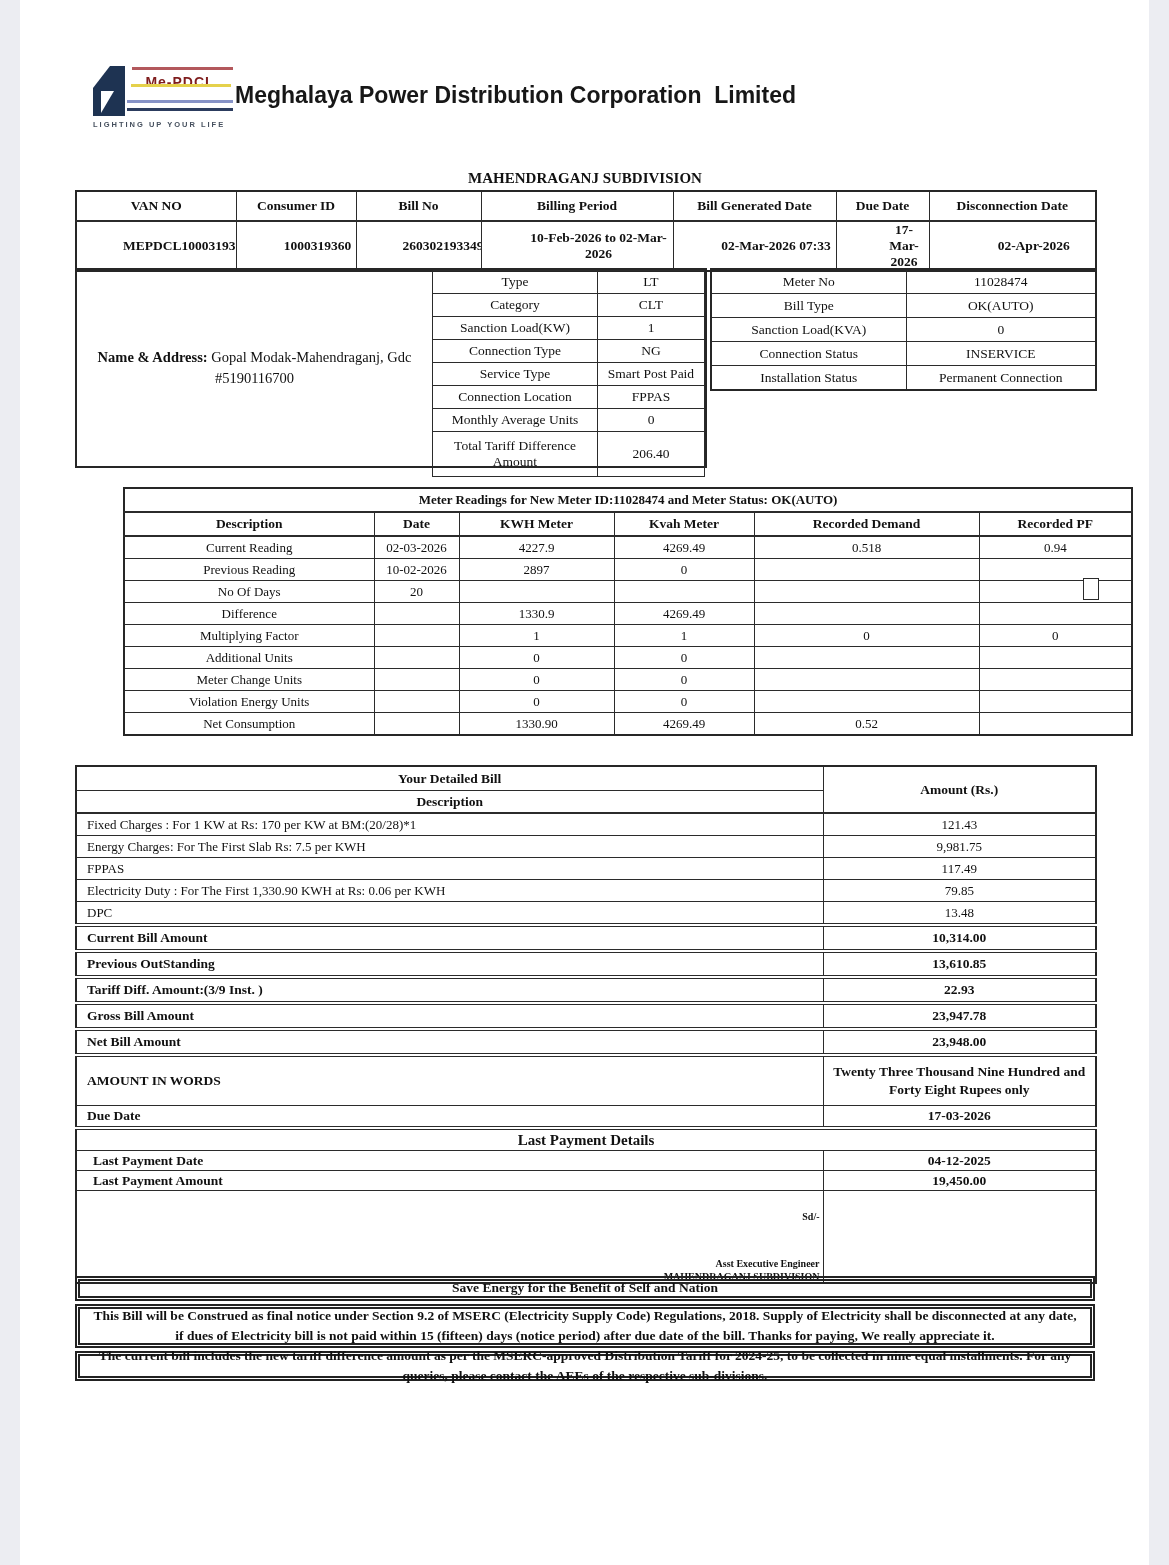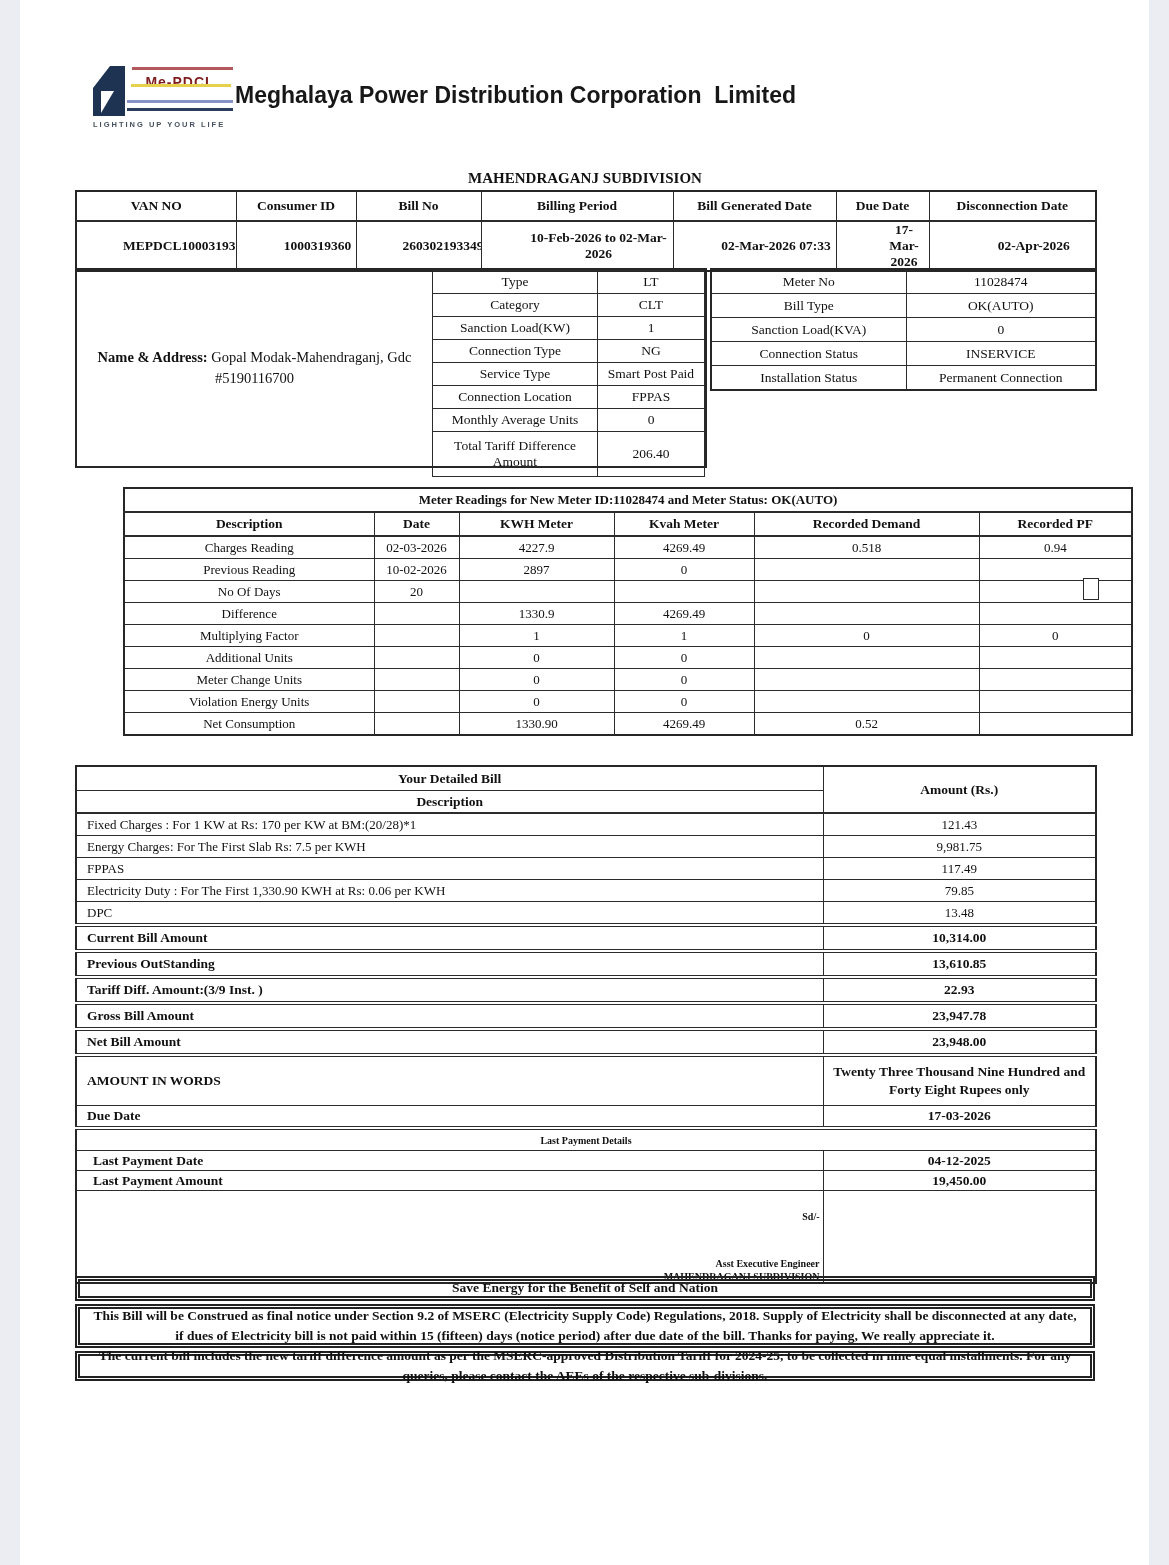--- a/index.html
+++ b/index.html
@@ -63,21 +63,21 @@
   .db-h1 td,.db-h2 td{font-weight:bold;font-size:13.5px;}
   .db-h1 td{height:23px;}
   .db-charge .desc{ text-align:left;padding-left:10px;}
   .db-sum td{font-weight:bold;font-size:13.5px;border-top:4px double #2b2b2b;height:22px;}
   .db-sum .desc{text-align:left;padding-left:10px;}
   .db-words td{font-weight:bold;font-size:13.5px;border-top:4px double #2b2b2b;height:44px;}
   .db-words .desc{text-align:left;padding-left:10px;}
   .db-words .amt{line-height:1.35;padding:2px 8px;}
   .db-due td{font-weight:bold;font-size:13.5px;height:20px;}
   .db-due .desc{text-align:left;padding-left:10px;}
-  .db-lph td{font-weight:bold;font-size:10px;height:20px;border-top:4px double #2b2b2b;}
+  .db-lph td{font-weight:bold;font-size:15px;height:20px;border-top:4px double #2b2b2b;}
   .db-lp td{font-weight:bold;font-size:13.5px;height:19px;}
   .db-lp .desc{text-align:left;padding-left:16px;}
   .db-charge-first td{border-top:2.5px solid #2b2b2b;}
   .sig-cell{height:106px;text-align:right;vertical-align:top;padding-left:22px;
     font-weight:bold;font-size:10px;}
   .sig-sd{margin-top:20px;}
   .sig-designation{margin-top:36px;}
   .sig-office{margin-top:2px;}
   
   .notice{position:absolute;left:55px;width:1020px;box-sizing:border-box;
@@ -231,21 +231,21 @@
     </tr>
     <tr>
       <th>Description</th>
       <th>Date</th>
       <th>KWH Meter</th>
       <th>Kvah Meter</th>
       <th>Recorded Demand</th>
       <th>Recorded PF</th>
     </tr>
     <tr>
-          <td>Charges Reading</td>
+          <td>Current Reading</td>
           <td>02-03-2026</td>
           <td>4227.9</td>
           <td>4269.49</td>
           <td>0.518</td>
           <td>0.94</td>
         </tr>
     <tr>
           <td>Previous Reading</td>
           <td>10-02-2026</td>
           <td>2897</td>

